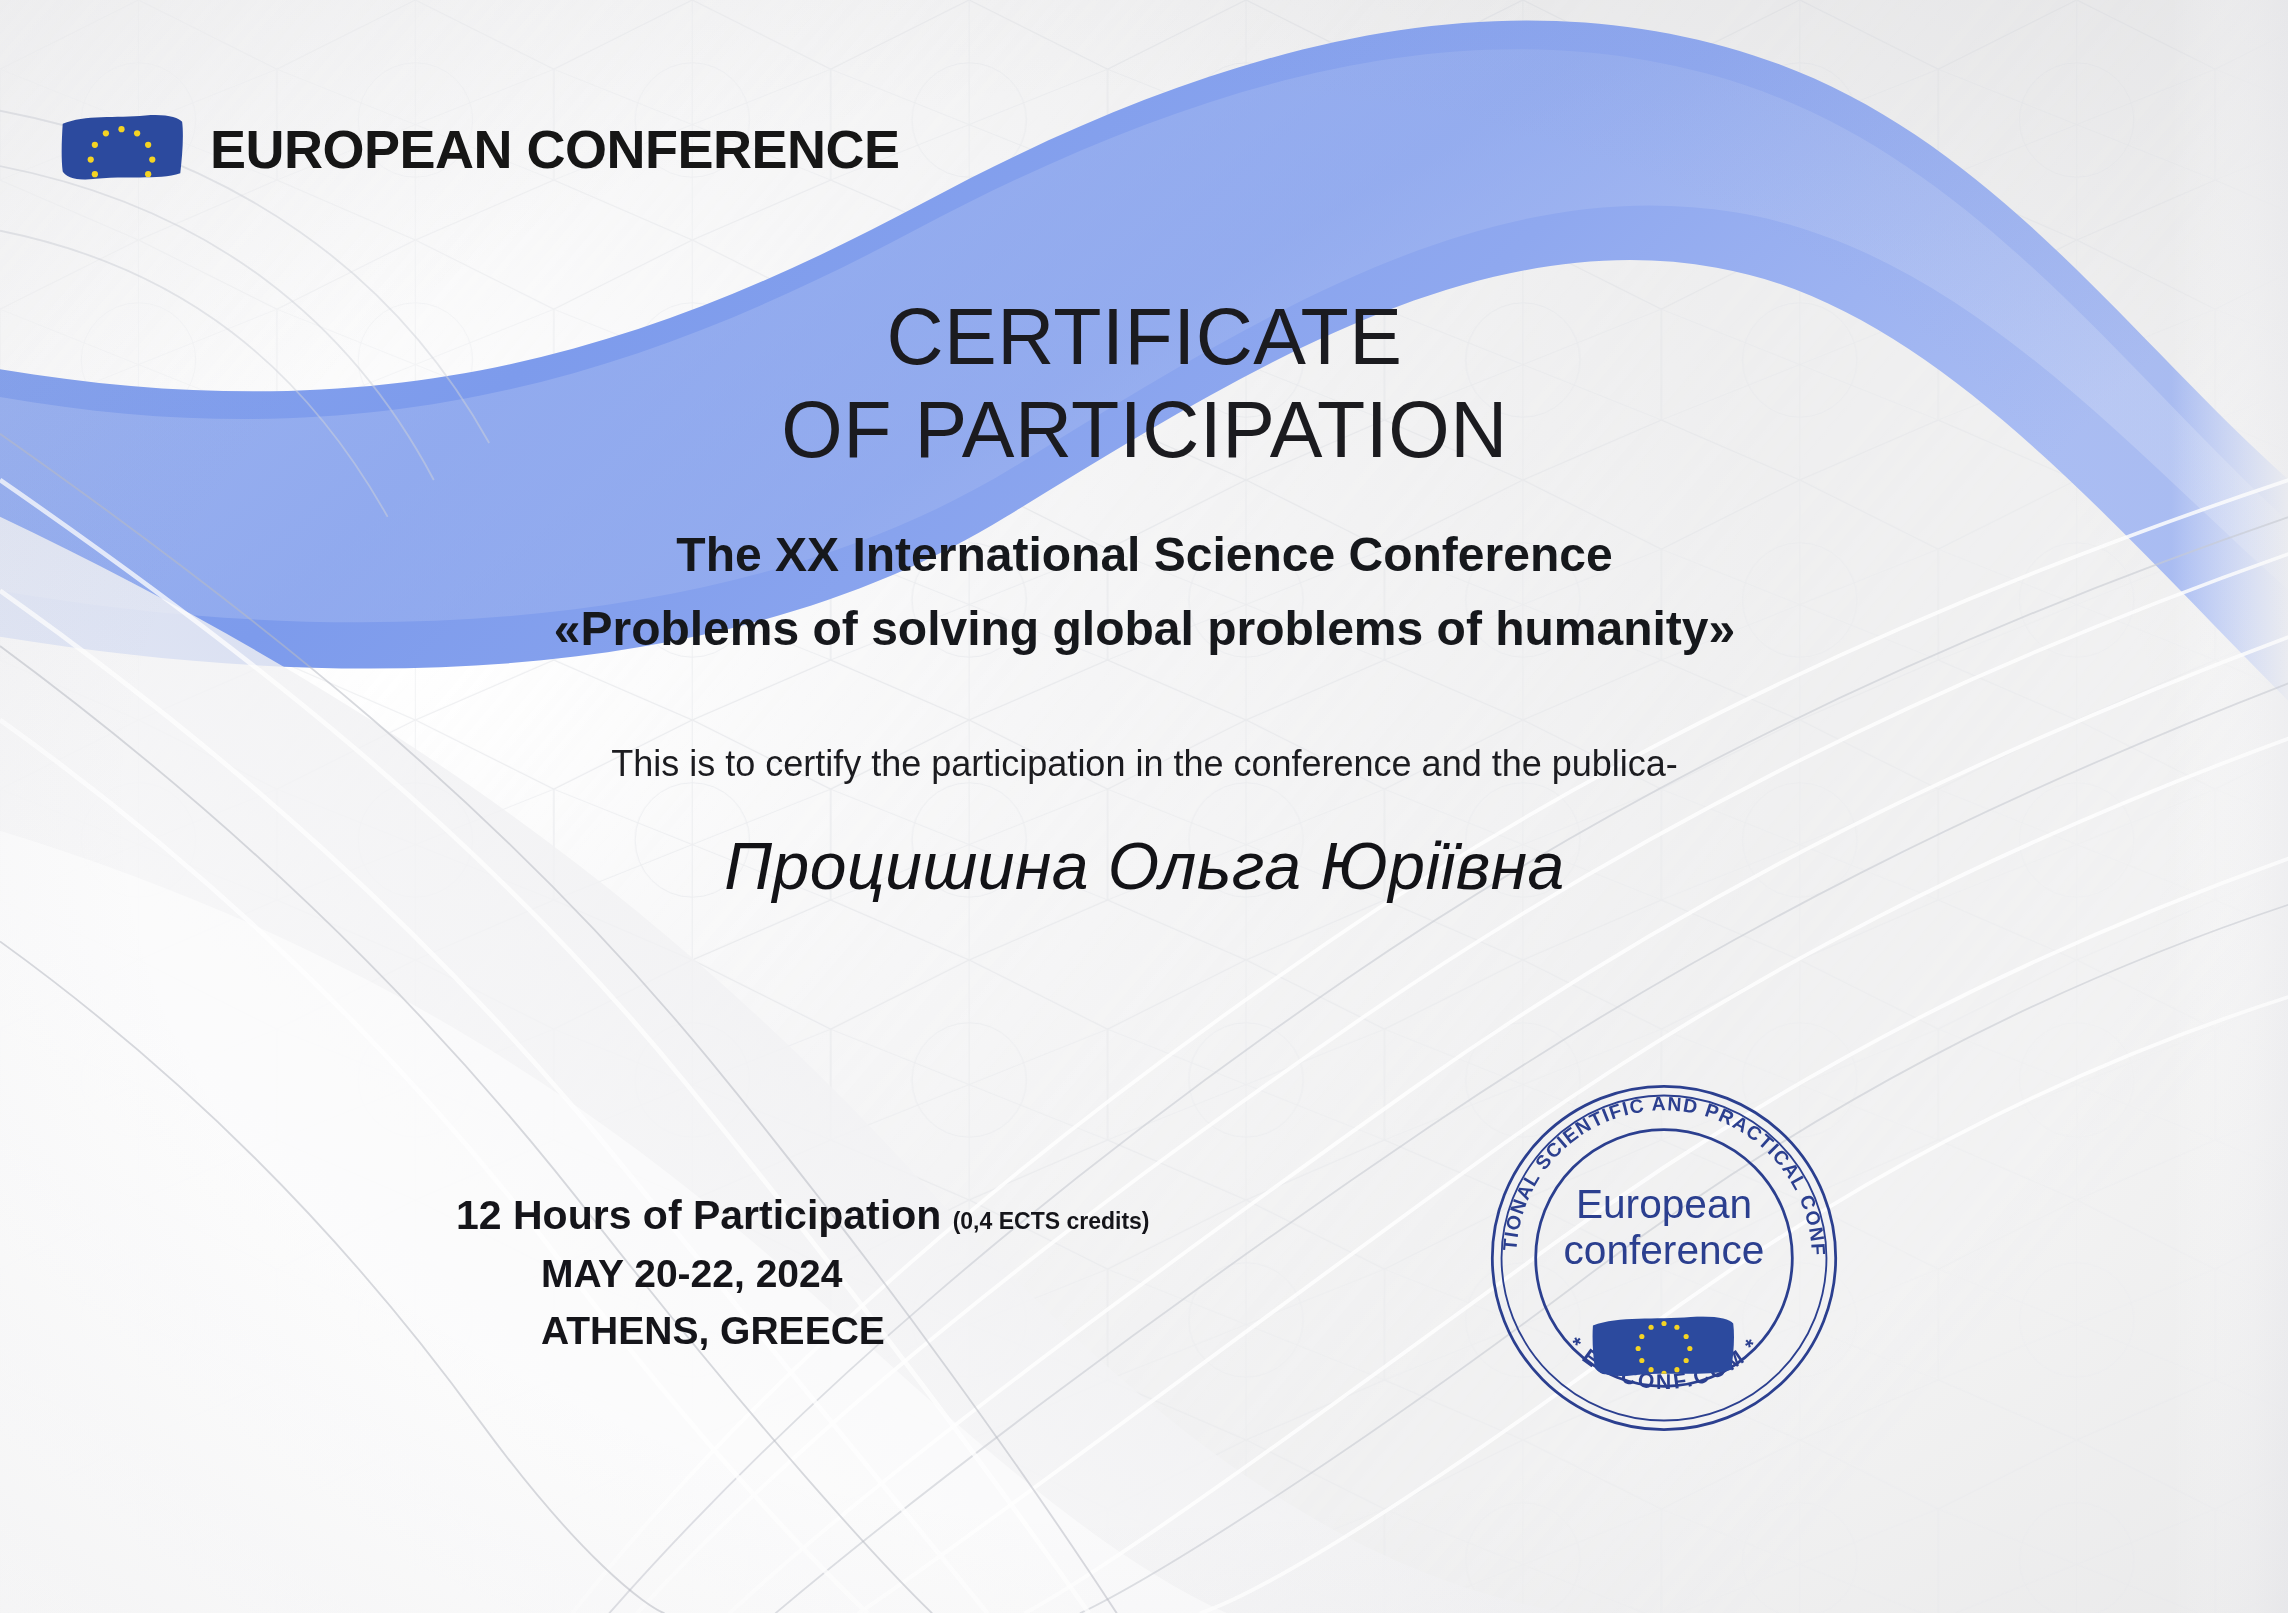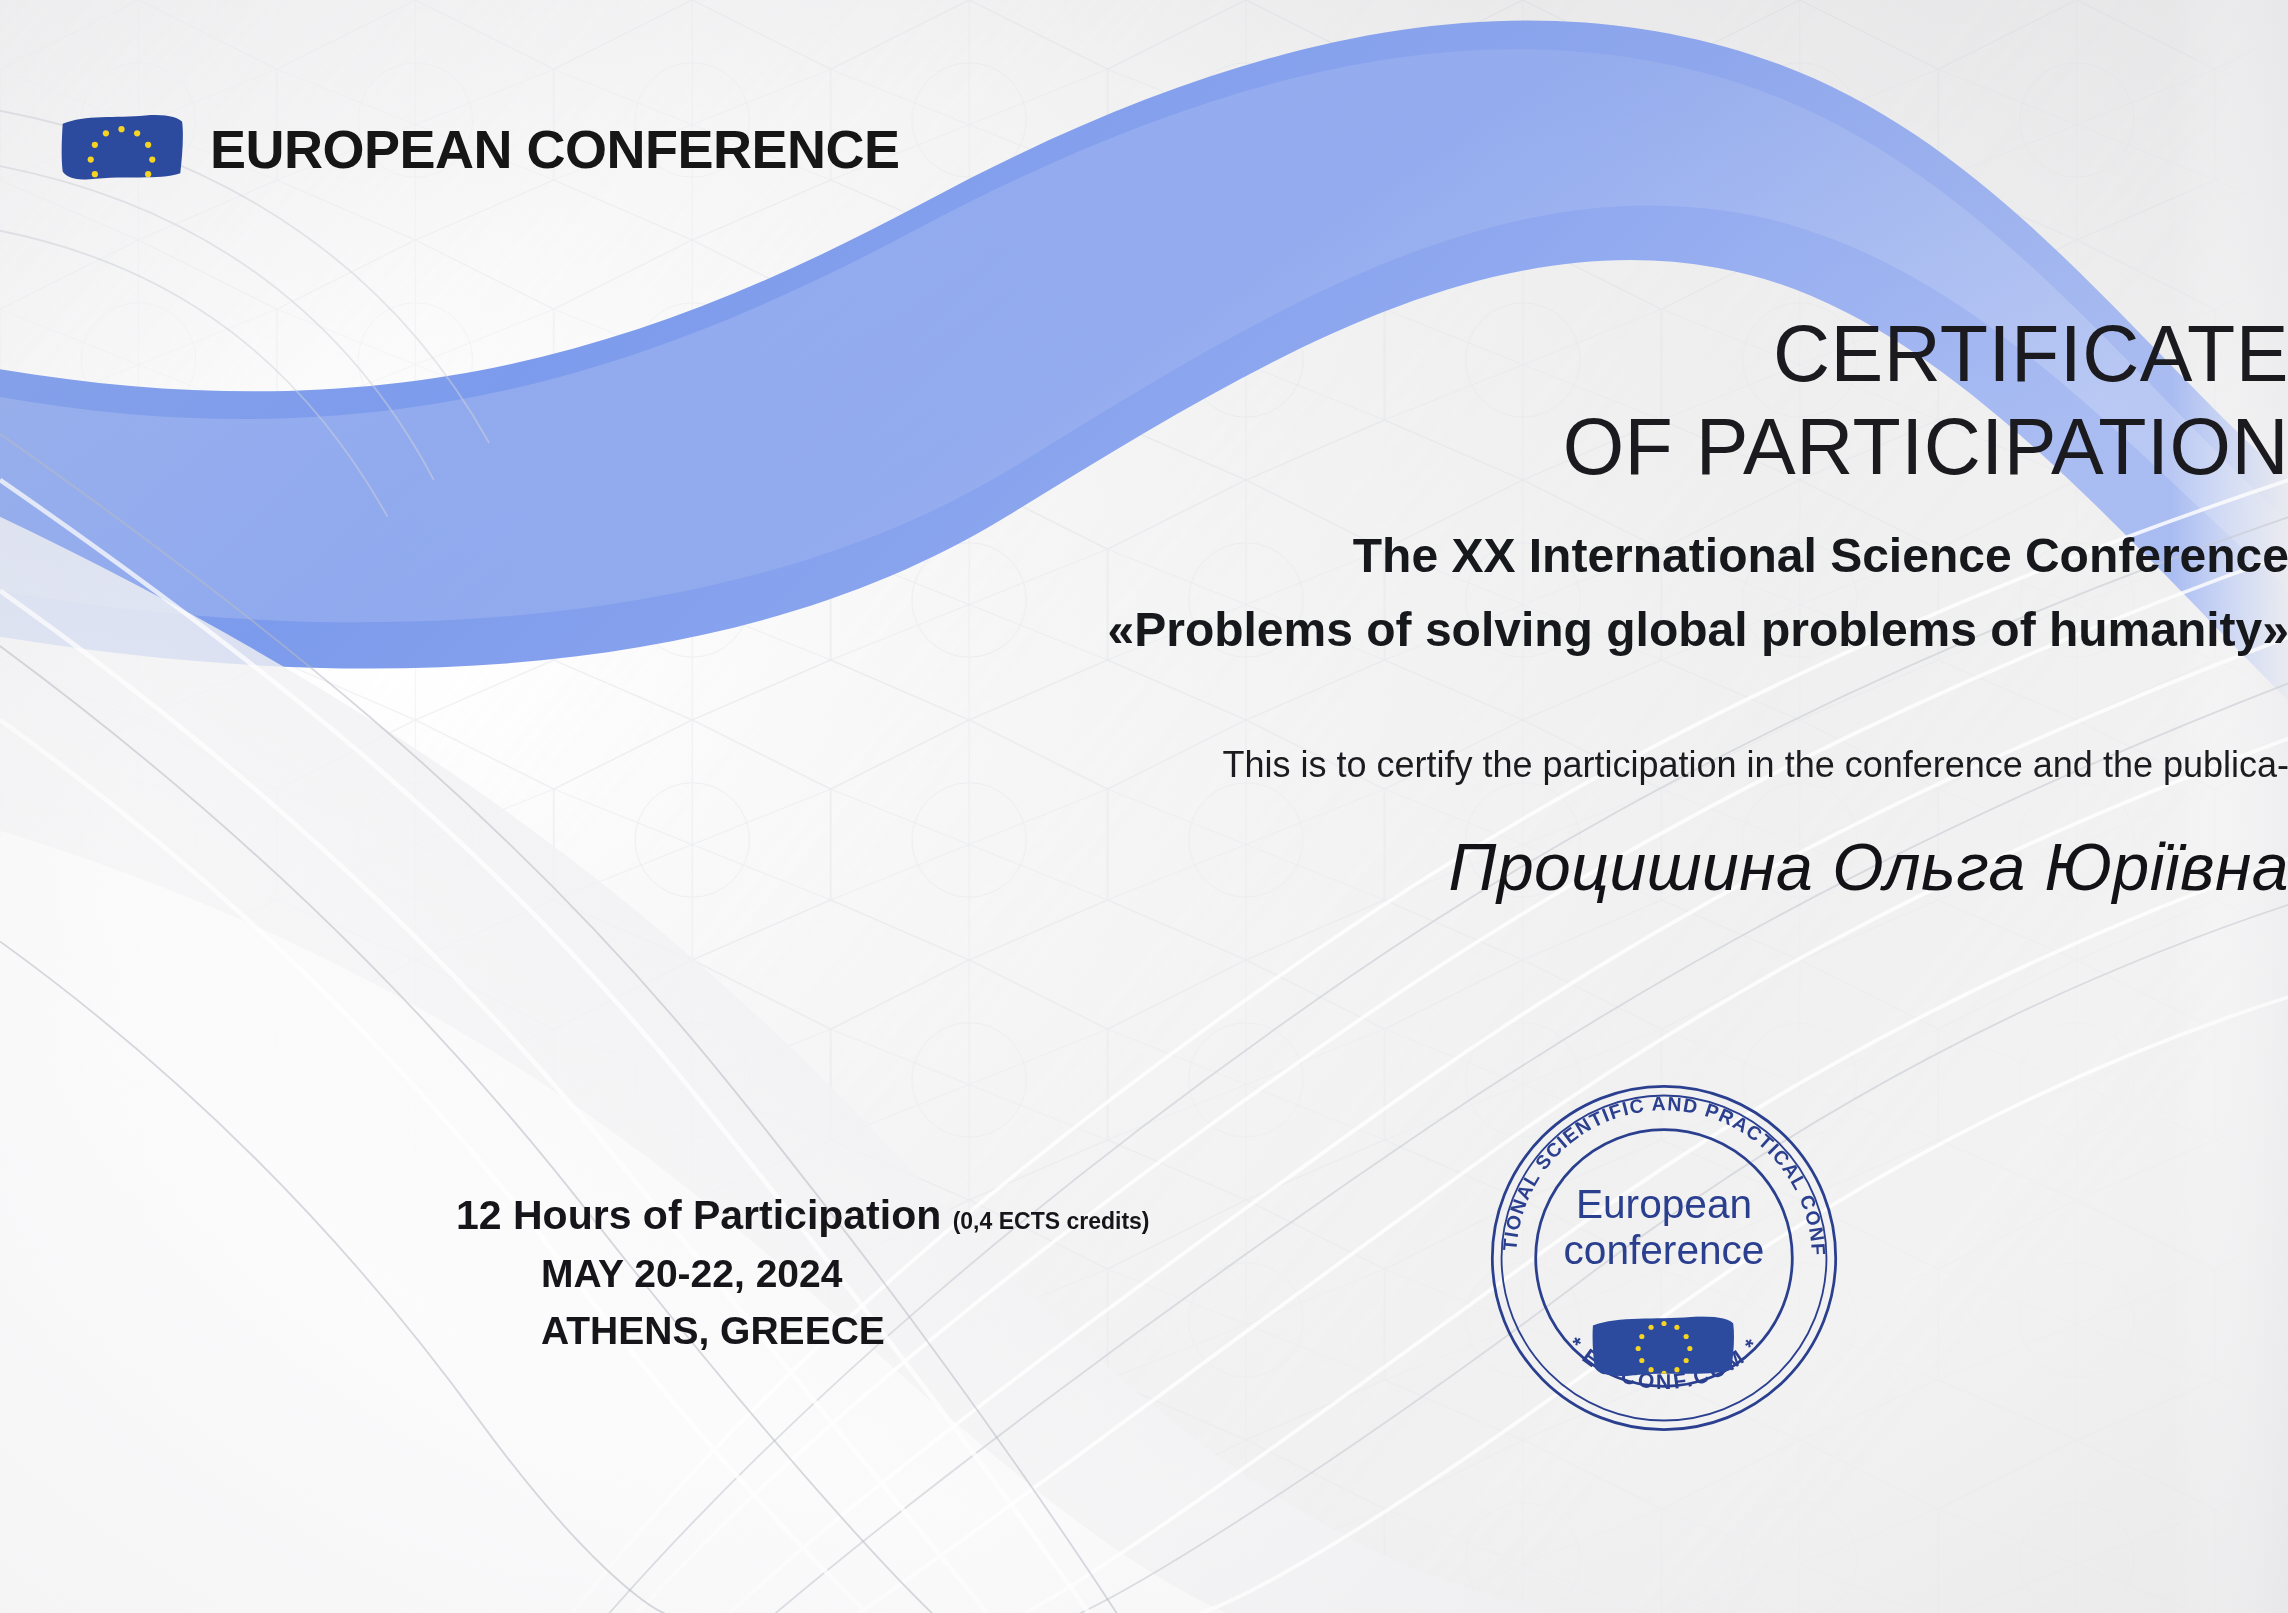--- a/index.html
+++ b/index.html
@@ -65,33 +65,33 @@
     letter-spacing: -0.5px;
     color: #161616;
     white-space: nowrap;
   }
 
   
   .main {
     position: absolute;
     left: 0;
     right: 0;
-    top: 307px;
-    text-align: right;
+    top: 290px;
+    text-align: center;
   }
   .title-line {
     font-family: "Liberation Sans", sans-serif;
     font-size: 79px;
     font-weight: normal;
     color: #1b1b1f;
     letter-spacing: 0.5px;
     line-height: 1.18;
   }
   .conf-name {
-    margin-top: 32px;
+    margin-top: 48px;
     font-family: "Liberation Sans", sans-serif;
     font-weight: bold;
     font-size: 48px;
     color: #16181c;
     line-height: 1.28;
   }
   .certify-text {
     margin-top: 79px;
     font-family: "Liberation Sans", sans-serif;
     font-size: 36px;

